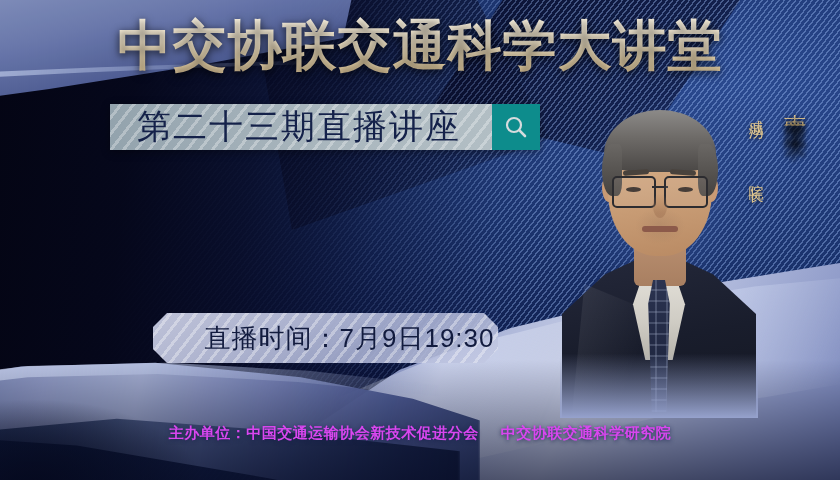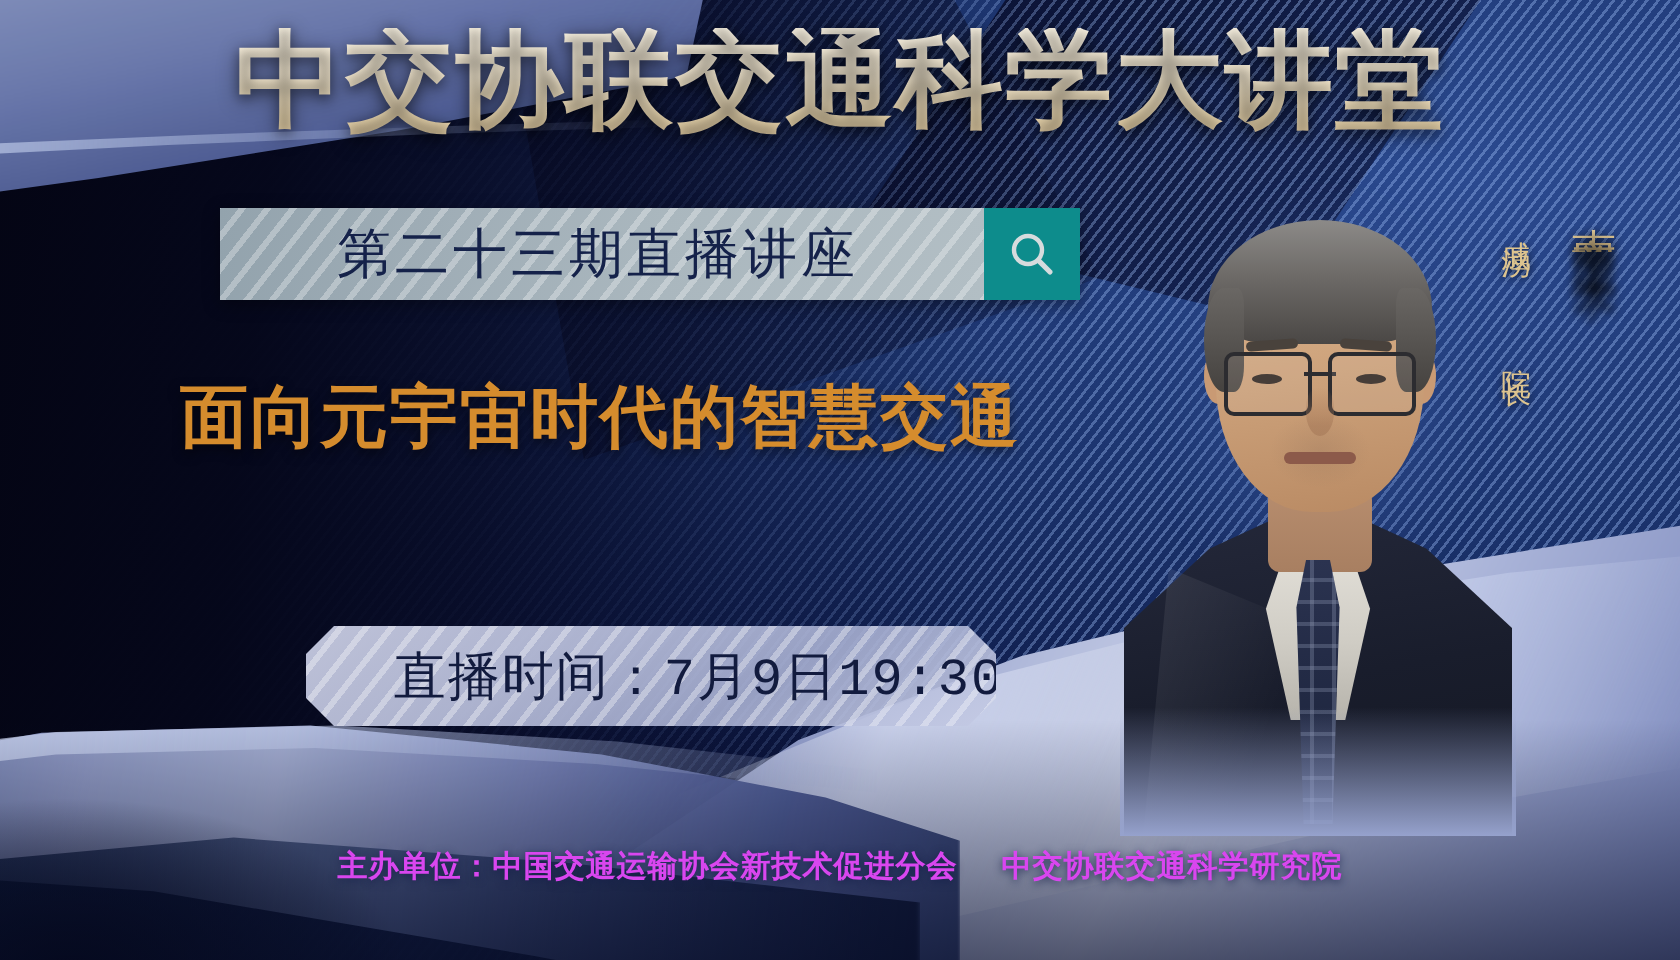--- a/index.html
+++ b/index.html
@@ -6,21 +6,21 @@
   html, body {
     margin: 0;
     padding: 0;
     background: #000;
   }
   #poster {
     position: relative;
     width: 840px;
     height: 480px;
     overflow: hidden;
-    font-family: Liberation Mono, monospace;
+    font-family: Liberation Sans, sans-serif;
     background: #080828;
     user-select: none;
   }
 
   
   .bg-base {
     position: absolute;
     inset: 0;
     background:
       radial-gradient(120% 90% at 88% 18%, #2b4a90 0%, #1c3570 38%, #0d1a48 70%, #070a24 100%),
@@ -202,21 +202,21 @@
       rgba(255,255,255,0.0) 0px,
       rgba(255,255,255,0.0) 7px,
       rgba(255,255,255,0.30) 7px,
       rgba(255,255,255,0.30) 10px
     );
     pointer-events: none;
   }
   .subtitle-text {
     position: relative;
     z-index: 2;
-    font-size: 27px;
+    font-size: 34px;
     font-weight: 400;
     color: #15224a;
     letter-spacing: 2px;
     padding-right: 4px;
     white-space: nowrap;
   }
   .search-box {
     position: relative;
     width: 48px;
     background: #0d8c8c;
@@ -468,21 +468,20 @@
     </div>
     <div class="search-box">
       <svg width="26" height="26" viewBox="0 0 26 26">
         <circle cx="11" cy="11" r="7" fill="none" stroke="#d6dbdd" stroke-width="2.2"></circle>
         <line x1="16.2" y1="16.2" x2="22" y2="22" stroke="#d6dbdd" stroke-width="2.6" stroke-linecap="round"></line>
       </svg>
     </div>
   </div>
 
   <div class="headline">
-    <span>面向元宇宙时代的智慧交通</span>
   </div>
 
   <div class="time-banner">
     <span class="time-text">直播时间：7月9日19:30</span>
   </div>
 
   <div class="vtext v-university">南京理工大学</div>
   <div class="vtext v-name">戚湧</div>
   <div class="vtext v-role">院长</div>
 

